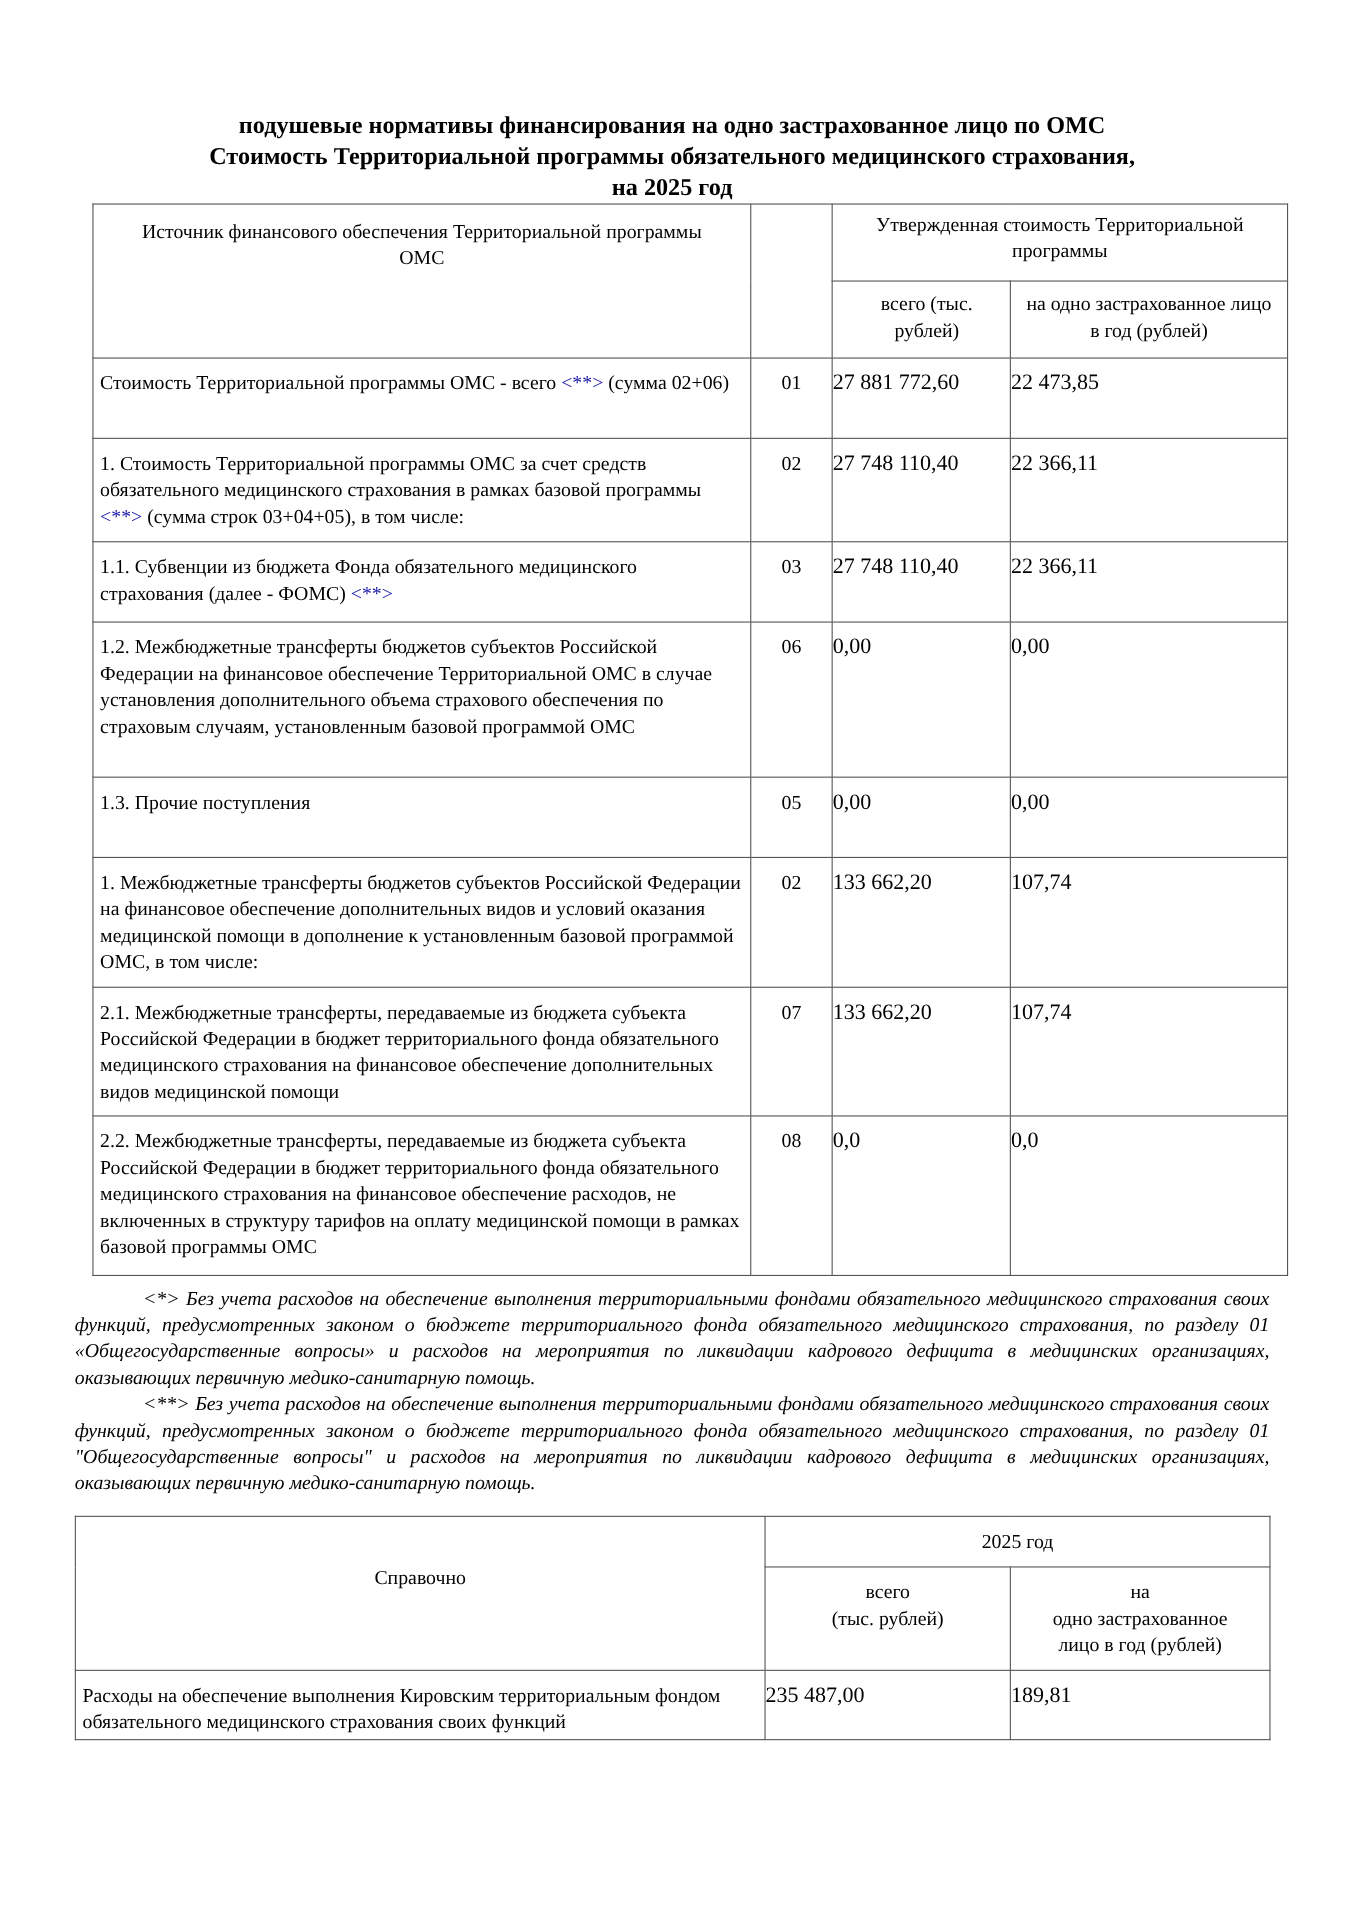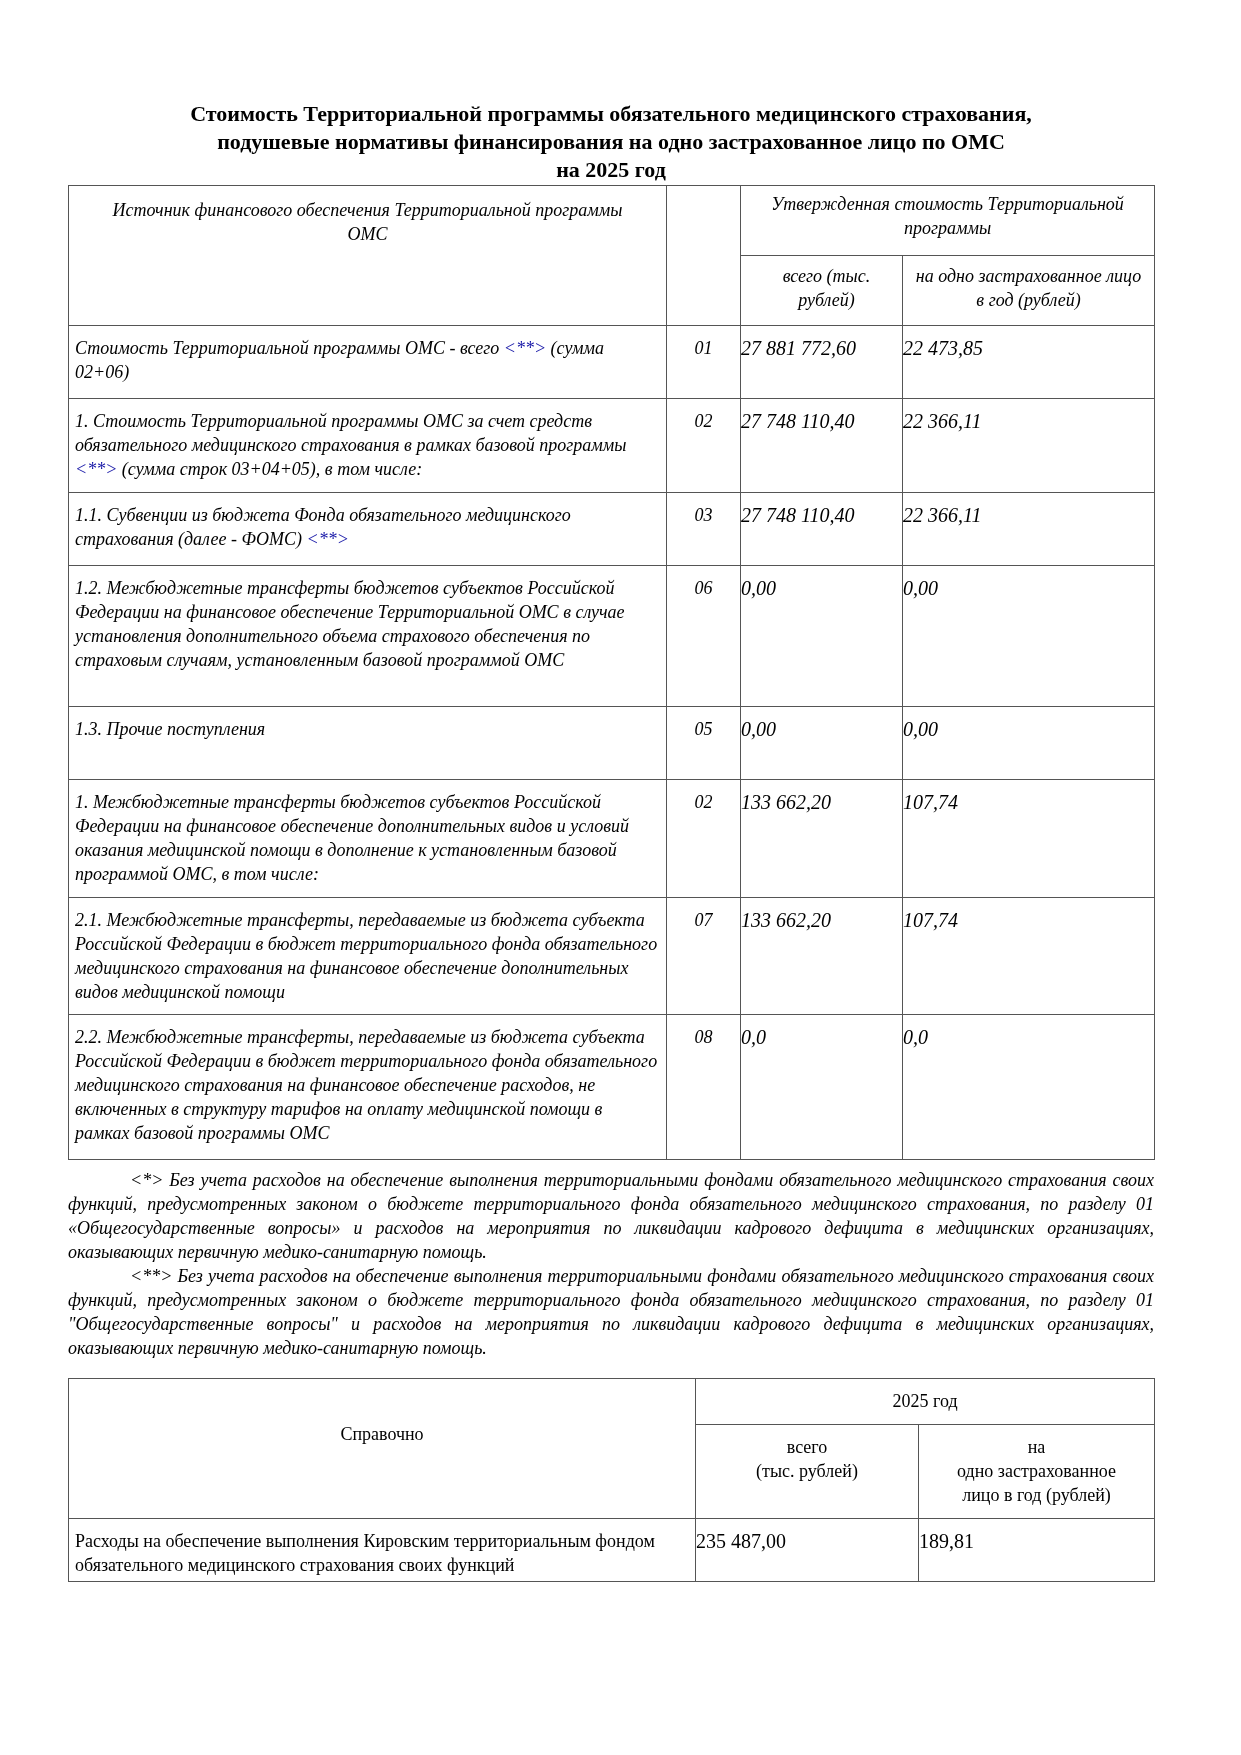--- a/index.html
+++ b/index.html
@@ -1,35 +1,35 @@
 <!DOCTYPE html>
 <html><head>
 <meta charset="utf-8">
 <style>
   html, body { margin: 0; padding: 0; background: #ffffff; }
   body { width: 1241px; height: 1755px; position: relative; font-family: "Liberation Serif", serif; color: #000; }
   .title { position: absolute; left: 68px; width: 1086px; top: 100px; text-align: center; font-weight: bold; font-size: 22px; line-height: 28px; }
   table { border-collapse: collapse; position: absolute; table-layout: fixed; }
   td { border: 1.5px solid #555; vertical-align: top; font-size: 18px; line-height: 24px; padding: 0; }
-  .main { left: 68px; top: 185px; width: 1086px; font-style: italic; }
+  .main { left: 84px; top: 185px; width: 1086px; }
   .hdr { text-align: center; padding-top: 12px; }
   .desc { padding: 10px 6px 4px 6px; }
   .code { text-align: center; padding-top: 10px; font-size: 18px; }
   .val { text-align: left; padding-top: 10px; font-size: 20px; }
   .ref { color: #1a1aa8; }
   .notes { position: absolute; left: 68px; width: 1086px; top: 1168px; font-size: 18px; line-height: 24px; text-align: justify; }
   .notes p { margin: 0; text-indent: 62px; font-style: italic; }
   .ref2 { left: 68px; top: 1378px; width: 1086px; }
 </style>
 </head>
 <body>
 
 <div class="title">
+  <div>подушевые нормативы финансирования на одно застрахованное лицо по ОМС</div>
   <div>Стоимость Территориальной программы обязательного медицинского страхования,</div>
-  <div>подушевые нормативы финансирования на одно застрахованное лицо по ОМС</div>
   <div>на 2025 год</div>
 </div>
 
 <table class="main">
   <colgroup>
     <col style="width:598px">
       <col style="width:74px">
       <col style="width:162px">
       <col style="width:252px">
   </colgroup>

